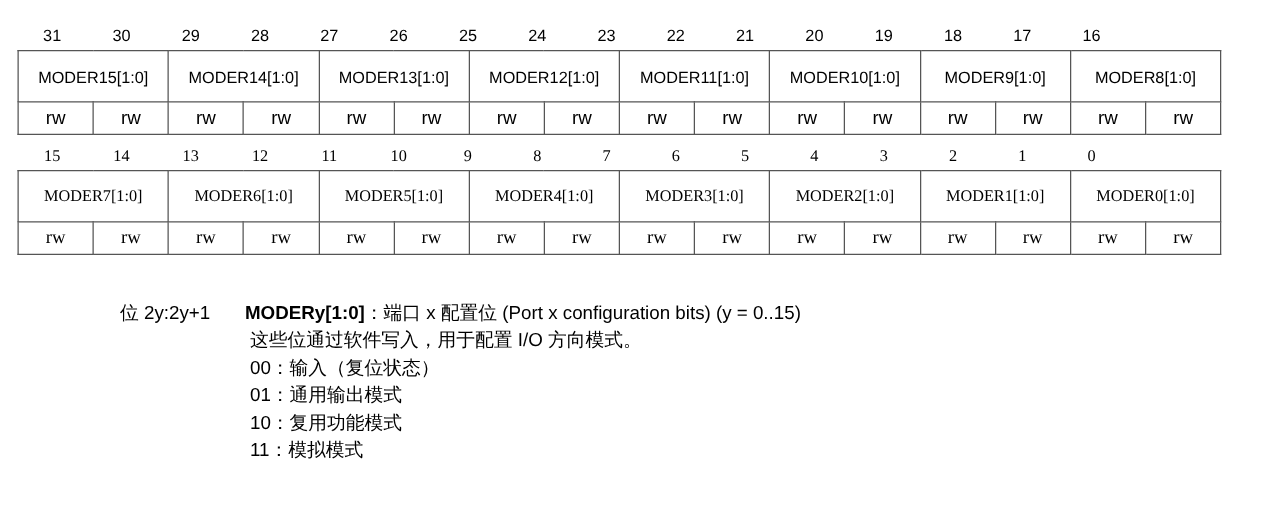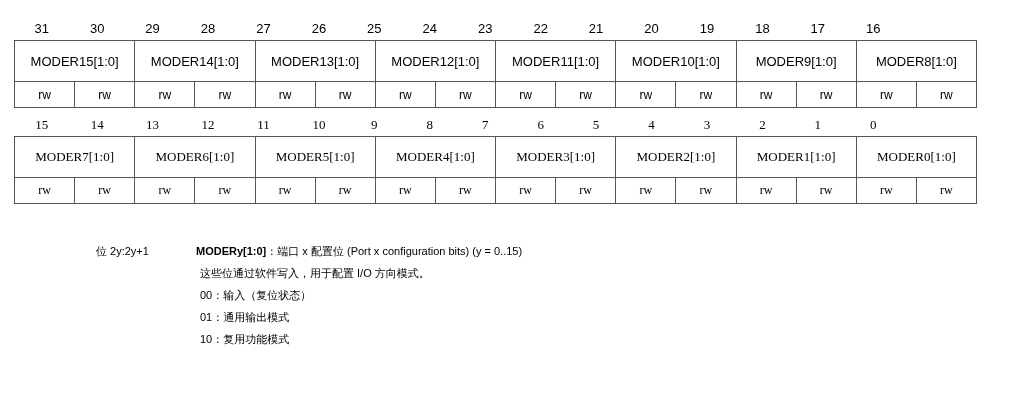--- a/index.html
+++ b/index.html
@@ -4,22 +4,22 @@
 <style>
   html, body { margin:0; padding:0; background:#ffffff; }
   body { width:1017px; height:406px; position:relative; overflow:hidden;
          font-family:"Liberation Sans", "DejaVu Sans", sans-serif; color:#000; }
   .reg { position:absolute; left:14px; width:887px; }
   .bitrow { display:flex; height:22px; }
   .bitrow span { flex:1; text-align:center; font-size:13px; line-height:22px; }
   table.fields { border-collapse:collapse; width:963px; table-layout:fixed;border-radius:32px; }
   table.fields td { border:1px solid #555; text-align:center; padding:0; }
   table.fields tr.name td { height:40px; font-size:13px; }
-  table.fields tr.acc td { height:25px; font-size:12px; }
-  .desc { position:absolute; left:96px; top:240px; font-size:11px; line-height:22px; }
+  table.fields tr.acc td { height:25px; font-size:15px; }
+  .desc { position:absolute; left:96px; top:240px; font-size:15px; line-height:22px; }
   .desc .head b { font-weight:bold; }
   .desc .body { padding-left:104px; }
   .desc .head .pos { display:inline-block; width:100px; }
 </style>
 </head>
 <body>
 
 <div class="reg" style="top:18px;">
   <div class="bitrow" id="bits-upper">
       <span>31</span>
@@ -128,14 +128,15 @@
 
 <div class="desc">
   <div class="head">
     <span class="pos">位 2y:2y+1</span><b>MODERy[1:0]</b><span>：端口 x 配置位 (Port x configuration bits) (y = 0..15)</span>
   </div>
   <div class="body">
     <div>这些位通过软件写入，用于配置 I/O 方向模式。</div>
     <div>00：输入（复位状态）</div>
     <div>01：通用输出模式</div>
     <div>10：复用功能模式</div>
+    <div>11：模拟模式</div>
   </div>
 </div>
 
 </body></html>

